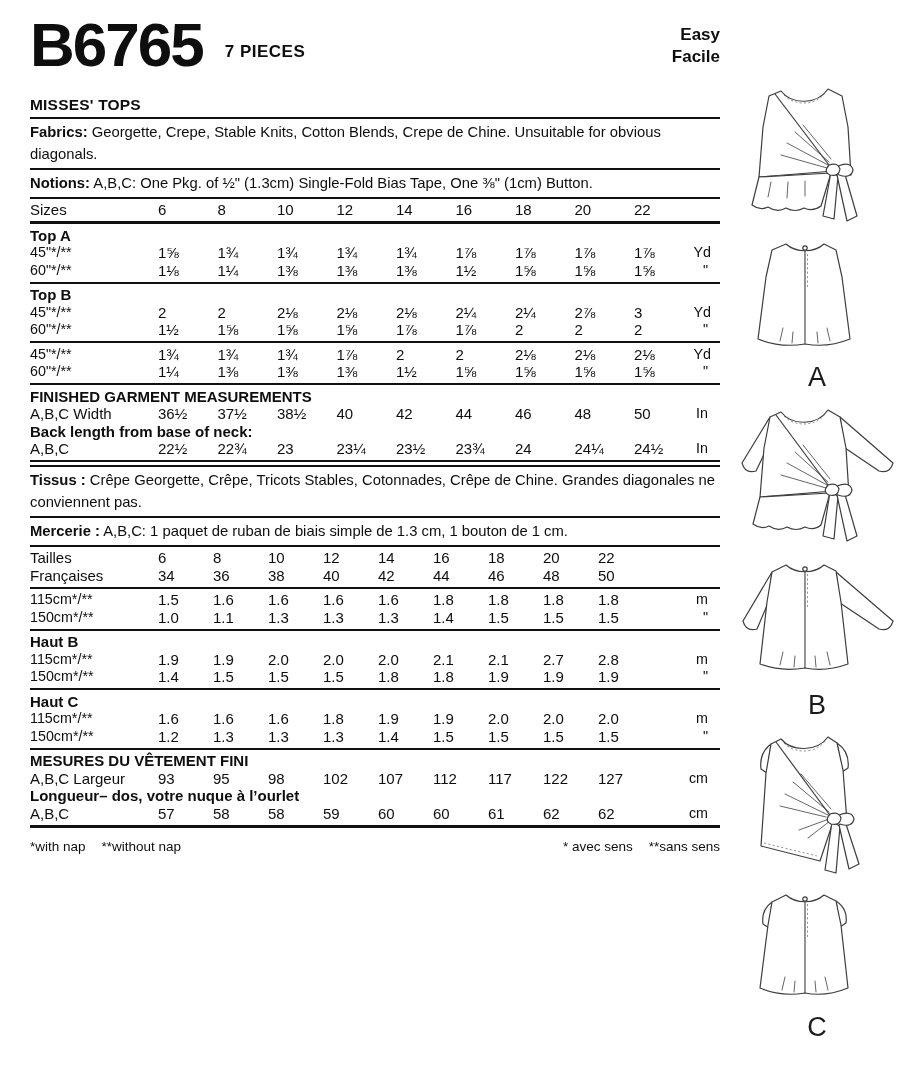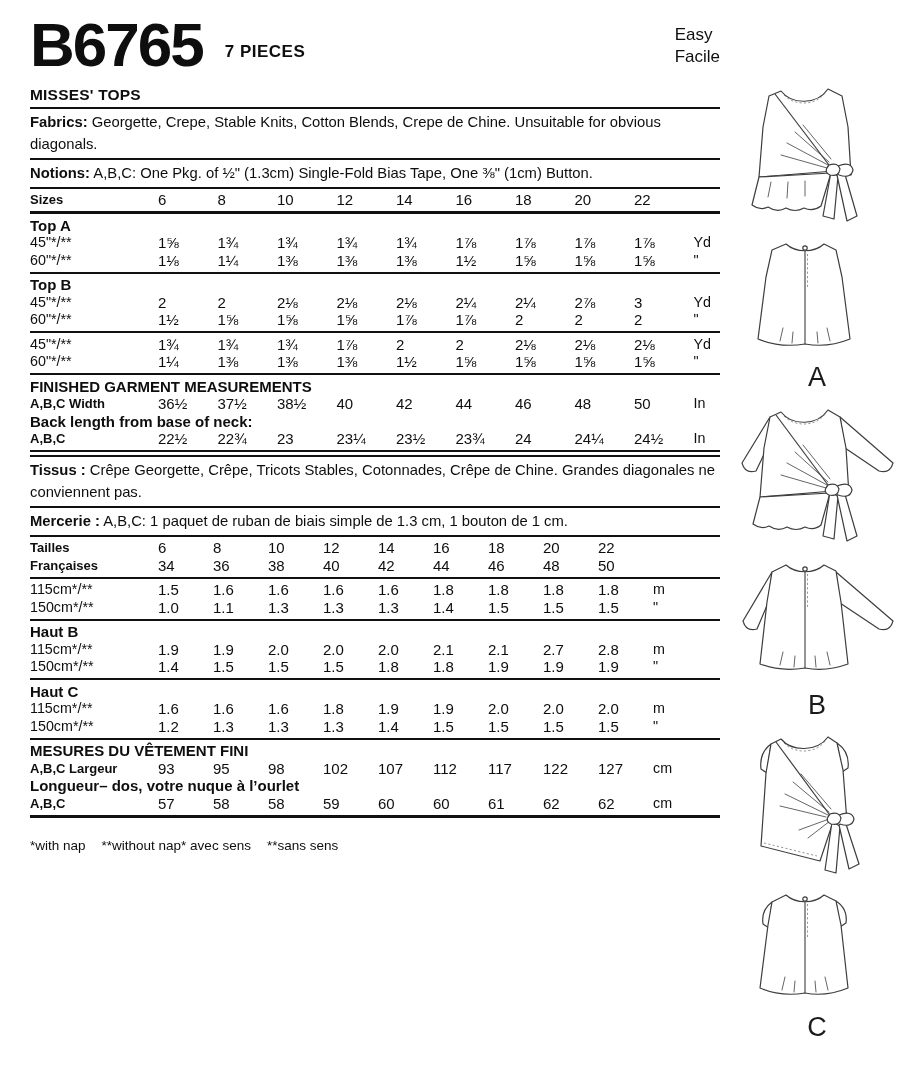--- a/index.html
+++ b/index.html
@@ -4,35 +4,35 @@
 <style>
   html,body{margin:0;padding:0}
   body{
     width:904px;height:1067px;background:#fff;color:#0e0e0e;
     font-family:"Liberation Sans",sans-serif;position:relative;overflow:hidden;
   }
   .main{position:absolute;left:30px;top:12px;width:690px}
   .hdr{position:relative;height:72px}
   .pattern-no{font-size:62px;font-weight:700;letter-spacing:-2px;line-height:66px;display:inline-block}
   .pieces{font-size:17px;font-weight:700;margin-left:22px;position:relative;top:-9px;letter-spacing:.5px}
-  .difficulty{position:absolute;right:0;top:12px;text-align:left;font-weight:400;font-size:17px;line-height:22px}
-  .cat{font-size:15.5px;font-weight:700;line-height:18px;margin-top:2px;letter-spacing:.2px}
+  .difficulty{position:absolute;right:0;top:12px;text-align:right;font-weight:700;font-size:17px;line-height:22px}
+  .cat{font-size:15.5px;font-weight:700;line-height:18px;margin-top:12px;letter-spacing:.2px}
   .rule{border:none;border-top:2.4px solid #101010;margin:2.5px 0}
   .rule.thick{border-top-width:3px}
   .note-line{font-size:14.8px;line-height:22px}
   .note-line .nl-label{font-weight:700}
   .sect{font-weight:700;font-size:15px;line-height:17.5px}
   .trow{display:grid;grid-template-columns:128px repeat(9,59.5px) 1fr;font-size:15px;line-height:17.5px}
   .trow.frg{grid-template-columns:128px repeat(9,55px) 1fr}
   .trow .lbl{font-size:14.3px}
-  .trow .lbl.b{font-weight:700;font-size:13px}
+  .trow .lbl.b{font-weight:400;font-size:15px}
   .cells{display:contents}
   .cell{text-align:left}
-  .unit{text-align:left;padding-right:12px;font-size:14.3px}
-  .foot{display:flex;font-size:13.5px;margin-top:20px}
+  .unit{text-align:right;padding-right:12px;font-size:14.3px}
+  .foot{display:flex;justify-content:space-between;font-size:13.5px;margin-top:11px}
   .foot .fgroup span{margin-right:16px}
   .foot .fgroup span:last-child{margin-right:0}
   .views{position:absolute;left:731px;top:80px;width:172px;display:flex;flex-direction:column;align-items:center}
   .views svg{display:block}
   .view-label{font-size:27px;line-height:30px;color:#1b1b1b;margin:0 0 10px 0;font-weight:400}
   .gap4{height:4px}.gap6{height:6px}
   .draw{fill:#fff;stroke:#3d3d3d;stroke-width:1.2;stroke-linejoin:round;stroke-linecap:round}
   .thin{fill:none;stroke:#3d3d3d;stroke-width:.8;stroke-linecap:round}
   .dash{fill:none;stroke:#6a6a6a;stroke-width:.7;stroke-dasharray:2.2,2.2}
   .nofill{fill:none}

